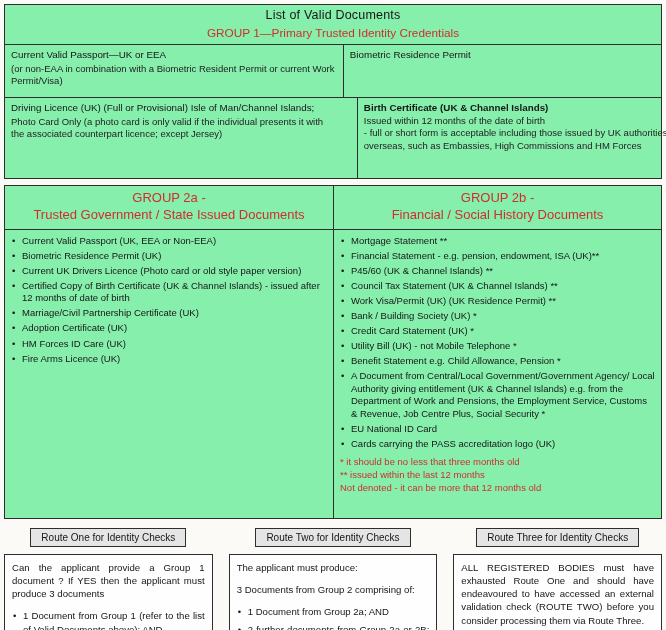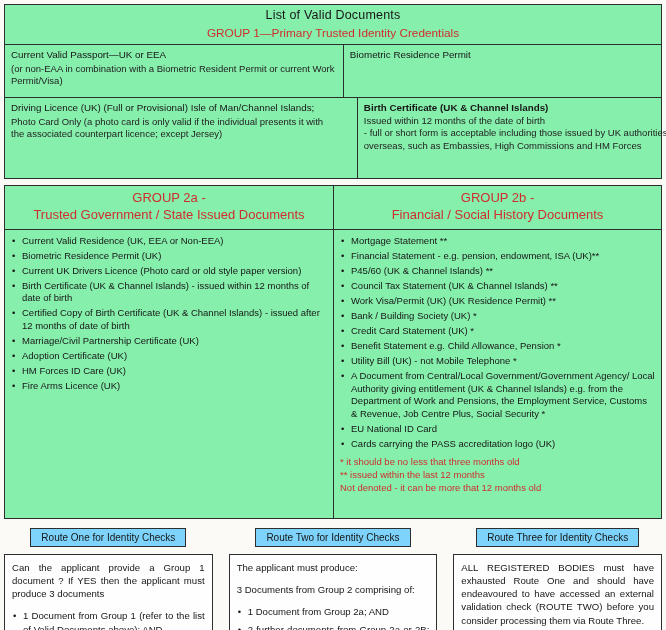--- a/index.html
+++ b/index.html
@@ -40,21 +40,21 @@
   ul.blist li { position:relative; padding-left:11px; margin:0 0 2.5px; line-height:1.32; }
   ul.blist li::before { content:"\2022"; position:absolute; left:1px; top:0; }
   ul.fnotes { list-style:none; margin:6px 0 0; padding:0; color:var(--accent); }
   ul.fnotes li { line-height:1.35; }
 
   
   .routes { display:grid; grid-template-columns:1fr 1fr 1fr; column-gap:16px; margin-top:9px; }
   .route-col { display:flex; flex-direction:column; }
   .route-head {
     width:max-content; max-width:95%; margin:0 auto 7px; padding:3px 10px;
-    border:1.2px solid var(--border); background:#7dd3fc; font-size:10px; text-align:center;
+    border:1.2px solid var(--border); background:#e5e5e5; font-size:10px; text-align:center;
   }
   .route-box { border:1.2px solid var(--border); background:#fefefe; padding:6px 7px; height:170px; overflow:hidden; }
   .route-box .para { margin:0 0 9px; text-align:justify; line-height:1.38; font-size:9.6px; }
   .route-box ul.blist li { margin-bottom:5px; text-align:justify; line-height:1.38; font-size:9.6px; }
 </style>
 </head>
 <body>
 
 <div class="page">
 
@@ -92,42 +92,41 @@
         <div>Trusted Government / State Issued Documents</div>
       </div>
       <div class="hc">
         <div>GROUP 2b -</div>
         <div>Financial / Social History Documents</div>
       </div>
     </div>
     <div class="g2-body">
       <div class="bc">
         <ul class="blist">
-            <li>Current Valid Residence (UK, EEA or Non-EEA)</li>
+            <li>Current Valid Passport (UK, EEA or Non-EEA)</li>
             <li>Biometric Residence Permit (UK)</li>
             <li>Current UK Drivers Licence (Photo card or old style paper version)</li>
-            <li>Birth Certificate (UK &amp; Channel Islands) - issued within 12 months of date of birth</li>
             <li>Certified Copy of Birth Certificate (UK &amp; Channel Islands) - issued after 12 months of date of birth</li>
             <li>Marriage/Civil Partnership Certificate (UK)</li>
             <li>Adoption Certificate (UK)</li>
             <li>HM Forces ID Care (UK)</li>
             <li>Fire Arms Licence (UK)</li>
           </ul>
       </div>
       <div class="bc">
         <ul class="blist">
             <li>Mortgage Statement **</li>
             <li>Financial Statement - e.g. pension, endowment, ISA (UK)**</li>
             <li>P45/60 (UK &amp; Channel Islands) **</li>
             <li>Council Tax Statement (UK &amp; Channel Islands) **</li>
             <li>Work Visa/Permit (UK) (UK Residence Permit) **</li>
             <li>Bank / Building Society (UK) *</li>
             <li>Credit Card Statement (UK) *</li>
+            <li>Utility Bill (UK) - not Mobile Telephone *</li>
             <li>Benefit Statement e.g. Child Allowance, Pension *</li>
-            <li>Utility Bill (UK) - not Mobile Telephone *</li>
             <li>A Document from Central/Local Government/Government Agency/ Local Authority giving entitlement (UK &amp; Channel Islands) e.g. from the Department of Work and Pensions, the Employment Service, Customs &amp; Revenue, Job Centre Plus, Social Security *</li>
             <li>EU National ID Card</li>
             <li>Cards carrying the PASS accreditation logo (UK)</li>
           </ul>
         <ul class="fnotes">
             <li>*  it should be no less that three months old</li>
             <li>** issued within the last 12 months</li>
             <li>Not denoted - it can be more that 12 months old</li>
           </ul>
       </div>

